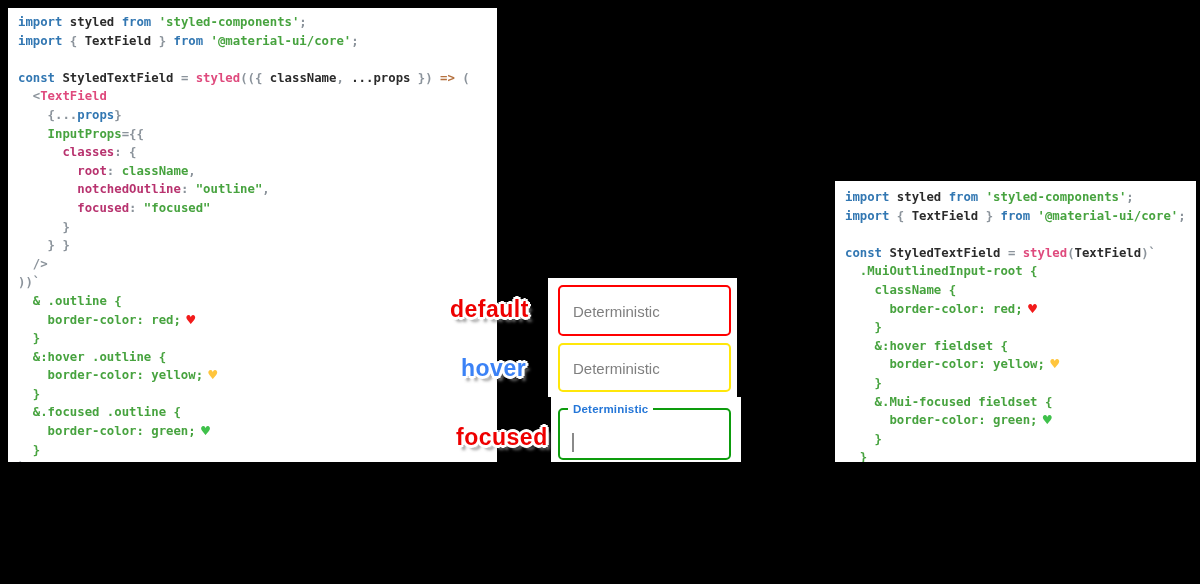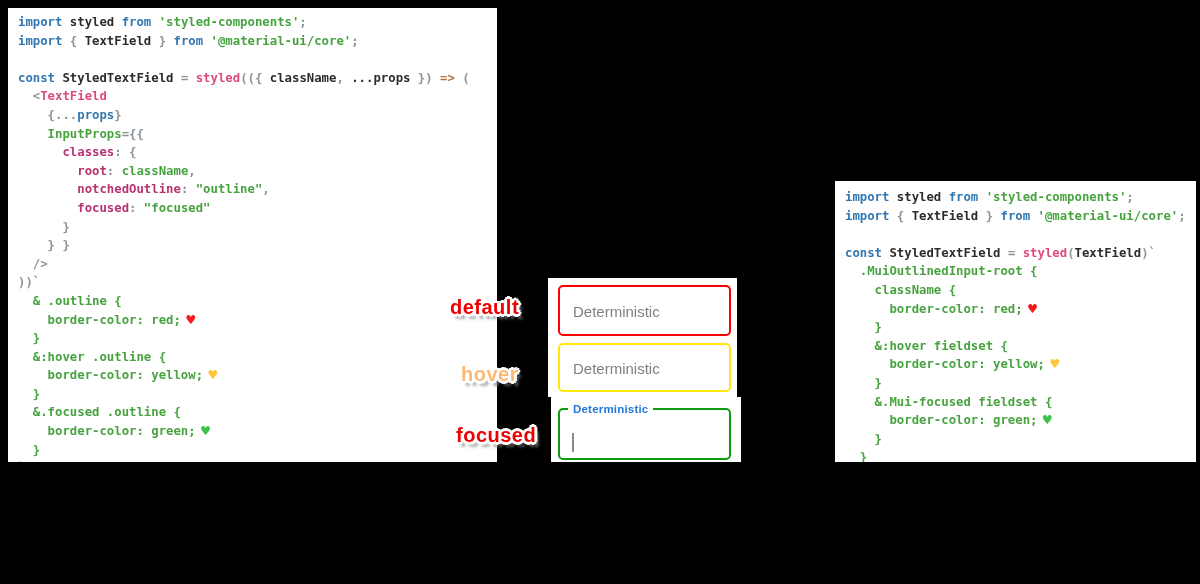--- a/index.html
+++ b/index.html
@@ -30,21 +30,21 @@
   .c-hy  { color:#ffc53d; font-family:"DejaVu Sans",sans-serif; }
   .c-hg  { color:#3fc14b; font-family:"DejaVu Sans",sans-serif; }
   
   .sticker {
     position:absolute; color:#ee0000; font-weight:bold; letter-spacing:.5px;
     text-shadow:
       -2px -2px 0 #fff, 2px -2px 0 #fff, -2px 2px 0 #fff, 2px 2px 0 #fff,
       -3px 0 0 #fff, 3px 0 0 #fff, 0 -3px 0 #fff, 0 3px 0 #fff,
       4px 5px 3px rgba(130,130,130,.85);
   }
-  .sticker.small { font-size:20px; }
+  .sticker.small { font-size:23px; }
   .sticker.big   { font-size:28px; }
   #lbl-default { left:450px; top:296px; }
   #lbl-hover   { left:461px; top:355px; }
   #lbl-focused { left:456px; top:424px; }
   #cap-classes { left:92px;  top:504px; }
   #cap-globals { left:913px; top:484px;margin-left:37px; }
   
   .panel { position:absolute; background:#fff; }
   #panel-top    { left:548px; top:278px; width:189px; height:119px; }
   #panel-bottom { left:551px; top:397px; width:190px; height:72px; }
@@ -128,19 +128,19 @@
   </div>
 
   <fieldset class="tf-focused" style="border-color: rgb(13, 156, 13);">
     <legend style="color: rgb(37, 119, 216);">
       <span>Deterministic</span>
     </legend>
     <div class="caret"></div>
   </fieldset>
 
   <div id="lbl-default" class="sticker small" style="color: rgb(238, 0, 0);">default</div>
-  <div id="lbl-hover" class="sticker small" style="color: #fdba74; margin-top: 8px;">hover</div>
+  <div id="lbl-hover" class="sticker small" style="color: #3b82f6;">hover</div>
   <div id="lbl-focused" class="sticker small" style="color: rgb(238, 0, 0);">focused</div>
 
   <div id="cap-classes" class="sticker big" style="color: rgb(238, 0, 0);">classes</div>
   <div id="cap-globals" class="sticker big" style="color: rgb(238, 0, 0);">globals</div>
 
 </div>
 
 </body></html>

